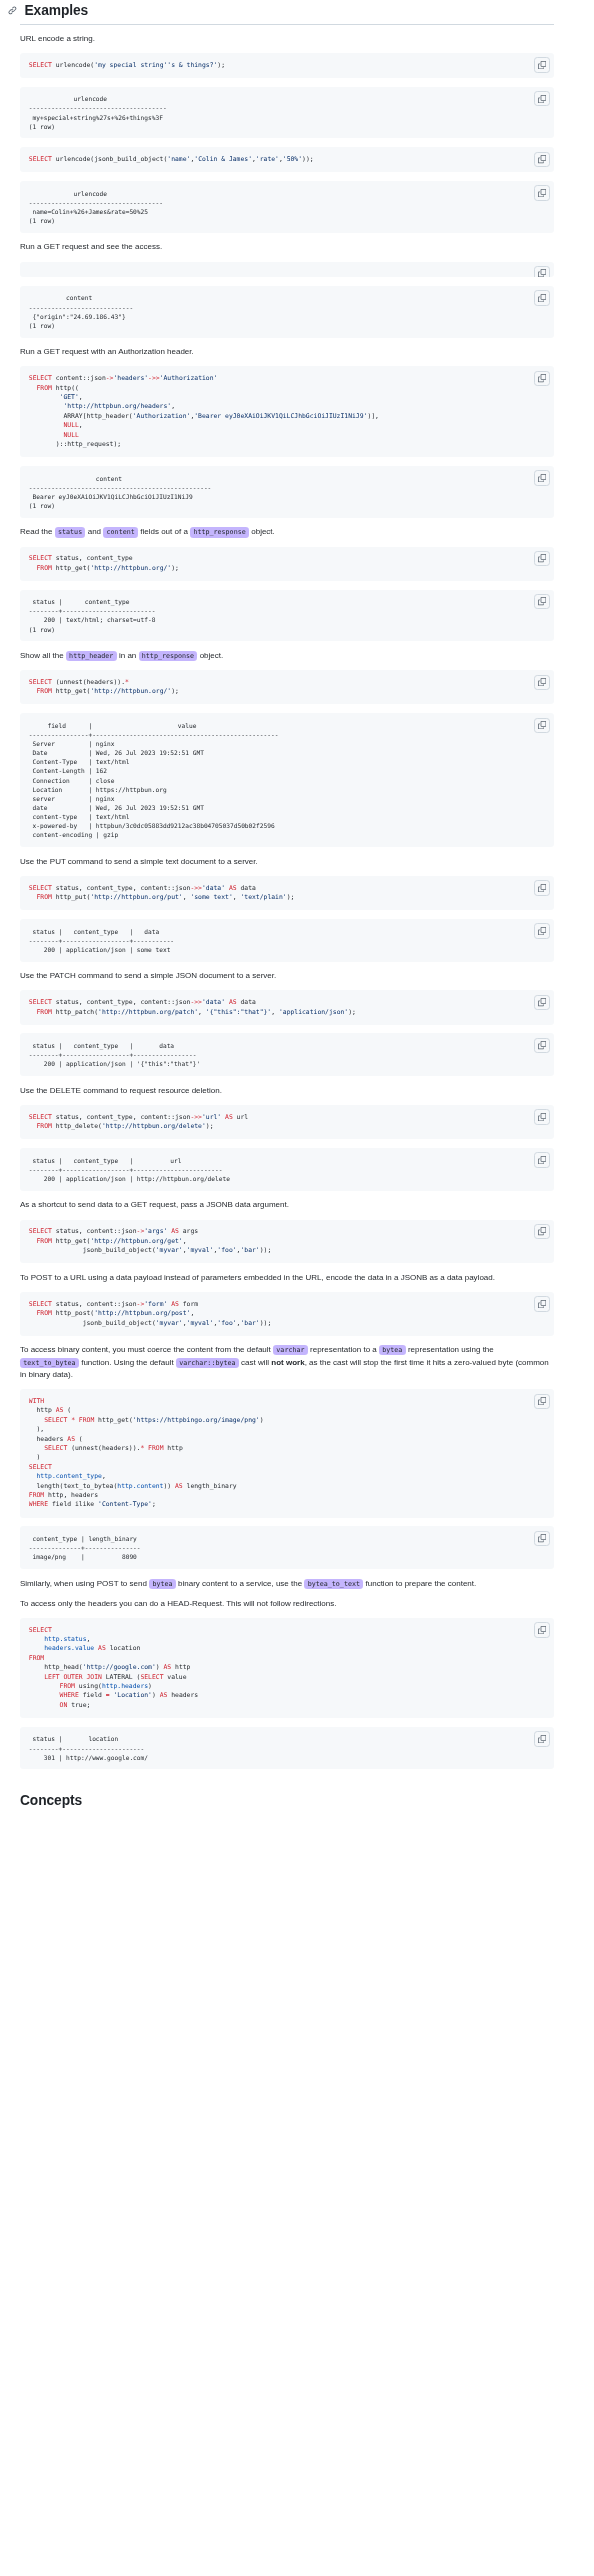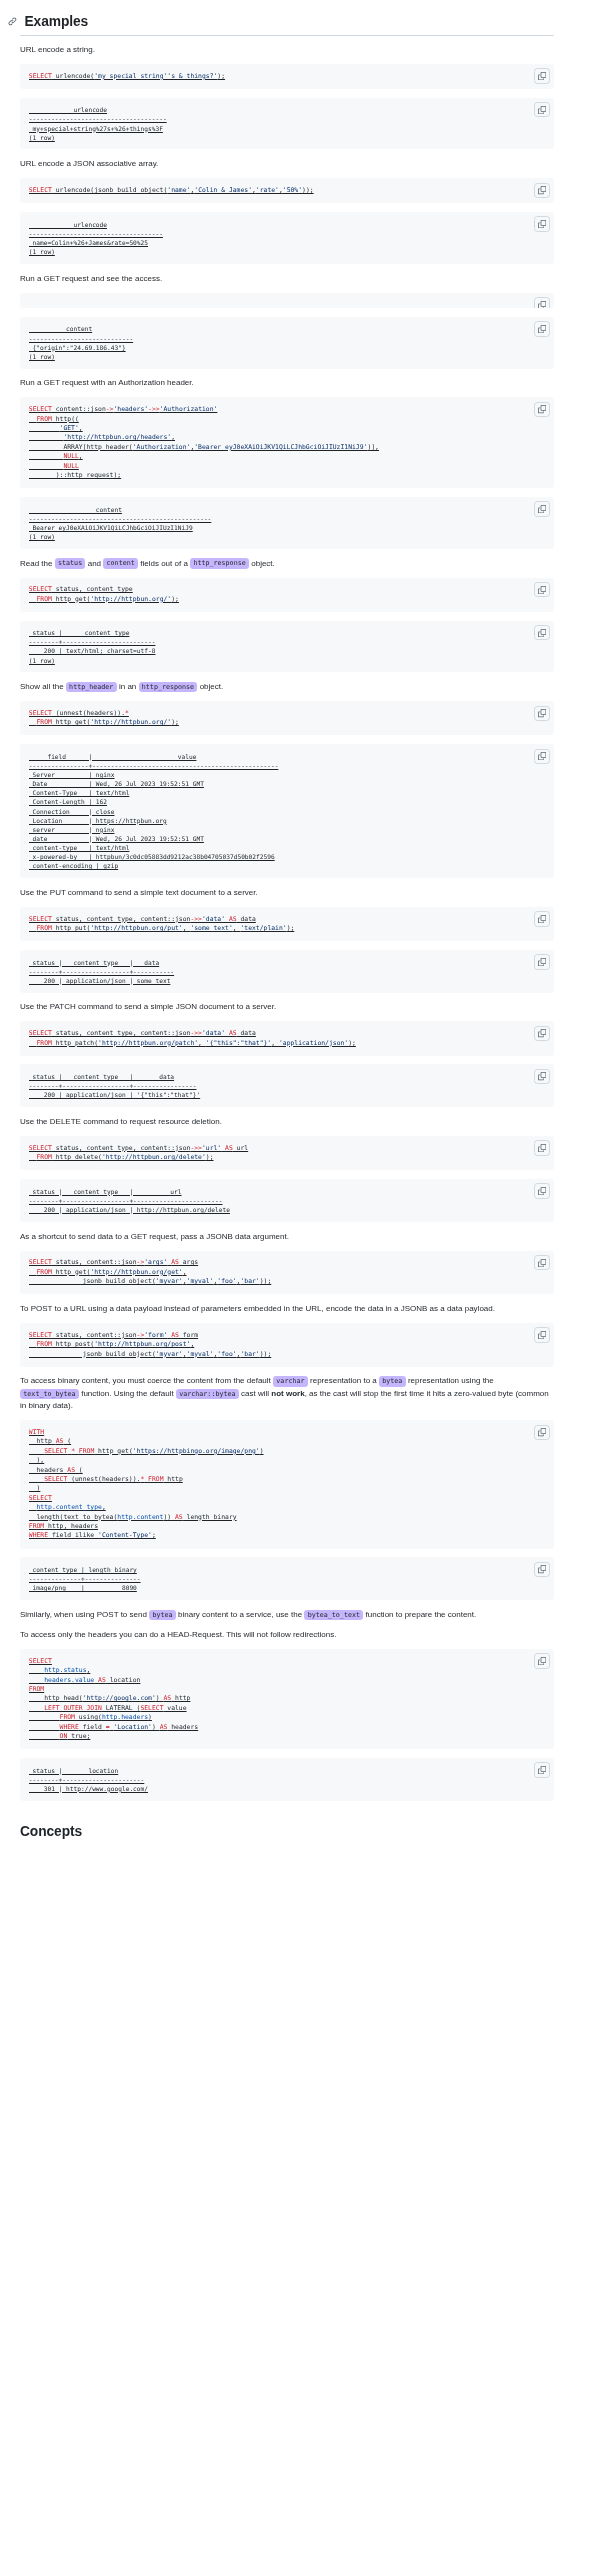--- a/index.html
+++ b/index.html
@@ -4,21 +4,21 @@
 <style>
   * { box-sizing: border-box; }
   html, body { margin:0; padding:0; }
   body {
     width: 594px;
     background: #ffffff;
     font-family: "Liberation Sans", sans-serif;
     color: #1f2328;
     -webkit-font-smoothing: antialiased;
   }
-  .page { width: 574px; padding: 13px 20px 0 20px; }
+  .page { width: 574px; padding: 2px 20px 0 20px; }
 
   
   .h2-wrap { display:flex; align-items:center; gap:4.4px; margin: 0 0 3.3px 0; }
   .anchor-icon {
     width: 8.8px; height: 8.8px; flex: 0 0 8.8px;
     color: #59636e; display:flex; align-items:center; justify-content:center;
     margin-left: -12px; margin-right: 3.3px;
   }
   h2.section-title {
     font-size: 13.8px; line-height: 1.25; font-weight: 700;
@@ -51,21 +51,20 @@
     overflow: hidden;
   }
   .codeblock pre {
     margin: 0;
     font-family: "DejaVu Sans Mono", monospace;
     font-size: 6.4px;
     line-height: 1.47;
     color: #1f2328;
     white-space: pre;
     overflow: hidden;
-    text-decoration: underline;
   }
   .codeblock.result pre { font-size: 6.2px; }
   .k  { color: #cf222e; }   
   .s  { color: #0a3069; }   
   .fn { color: #0550ae; }   
 
   
   .copy-btn {
     position: absolute; top: 4.4px; right: 4.4px;
     width: 15.4px; height: 15.4px;
@@ -119,21 +118,20 @@
 (1 row)</pre>
         <button class="copy-btn" title="Copy">
           <span>
             <svg width="8.3" height="8.3" viewBox="0 0 16 16" fill="currentColor" aria-hidden="true">
               <path d="M0 6.75C0 5.784.784 5 1.75 5h1.5a.75.75 0 0 1 0 1.5h-1.5a.25.25 0 0 0-.25.25v7.5c0 .138.112.25.25.25h7.5a.25.25 0 0 0 .25-.25v-1.5a.75.75 0 0 1 1.5 0v1.5A1.75 1.75 0 0 1 9.25 16h-7.5A1.75 1.75 0 0 1 0 14.25Z"></path>
               <path d="M5 1.75C5 .784 5.784 0 6.75 0h7.5C15.216 0 16 .784 16 1.75v7.5A1.75 1.75 0 0 1 14.25 11h-7.5A1.75 1.75 0 0 1 5 9.25Zm1.75-.25a.25.25 0 0 0-.25.25v7.5c0 .138.112.25.25.25h7.5a.25.25 0 0 0 .25-.25v-7.5a.25.25 0 0 0-.25-.25Z"></path>
             </svg>
           </span>
         </button>
       </div>
-      <p class="para">URL encode a JSON associative array.</p>
       <div class="codeblock">
         <pre><span class="k">SELECT</span><span> urlencode(jsonb_build_object(</span><span class="s">'name'</span><span>,</span><span class="s">'Colin &amp; James'</span><span>,</span><span class="s">'rate'</span><span>,</span><span class="s">'50%'</span><span>));</span></pre>
         <button class="copy-btn" title="Copy">
           <span>
             <svg width="8.3" height="8.3" viewBox="0 0 16 16" fill="currentColor" aria-hidden="true">
               <path d="M0 6.75C0 5.784.784 5 1.75 5h1.5a.75.75 0 0 1 0 1.5h-1.5a.25.25 0 0 0-.25.25v7.5c0 .138.112.25.25.25h7.5a.25.25 0 0 0 .25-.25v-1.5a.75.75 0 0 1 1.5 0v1.5A1.75 1.75 0 0 1 9.25 16h-7.5A1.75 1.75 0 0 1 0 14.25Z"></path>
               <path d="M5 1.75C5 .784 5.784 0 6.75 0h7.5C15.216 0 16 .784 16 1.75v7.5A1.75 1.75 0 0 1 14.25 11h-7.5A1.75 1.75 0 0 1 5 9.25Zm1.75-.25a.25.25 0 0 0-.25.25v7.5c0 .138.112.25.25.25h7.5a.25.25 0 0 0 .25-.25v-7.5a.25.25 0 0 0-.25-.25Z"></path>
             </svg>
           </span>
         </button>

